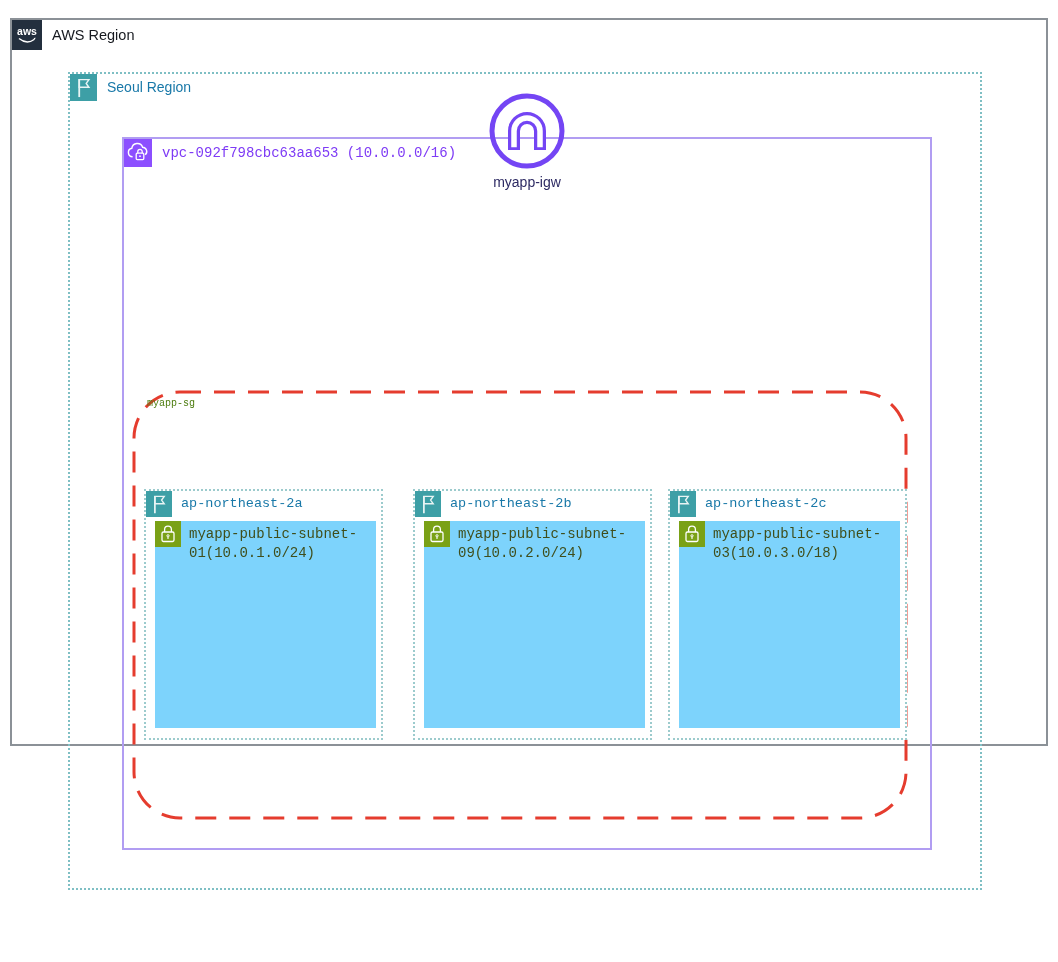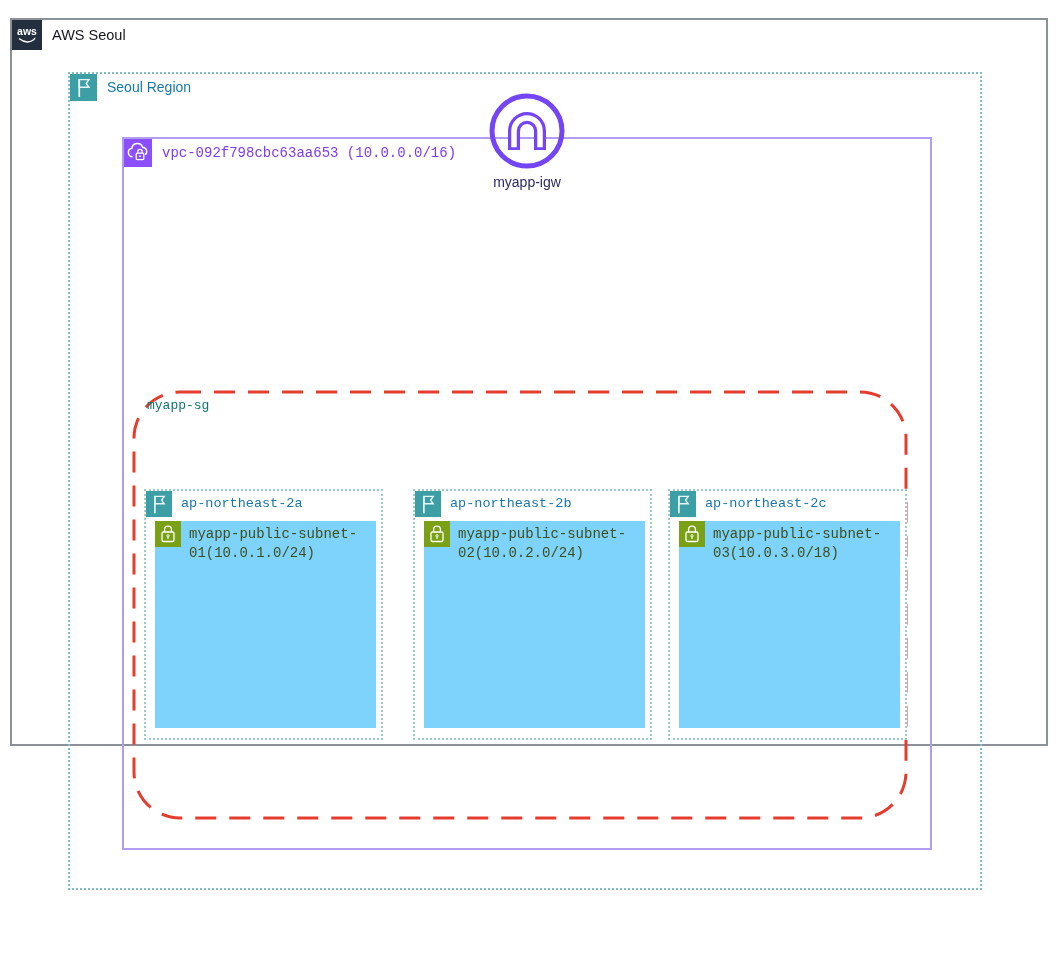--- a/index.html
+++ b/index.html
@@ -25,21 +25,21 @@
   .sq27{width:27px;height:27px;background:#3d9fa6;}
   .sq28{width:28px;height:28px;background:#8c4fff;}
   .sq26t{width:26px;height:26px;background:#3d9fa6;}
   .sq26g{width:26px;height:26px;background:#7aa116;}
 
   .lbl{white-space:nowrap;}
   .cloud-lbl{margin-left:10px;line-height:30px;font-size:14.5px;color:#16191f;}
   .region-lbl{margin-left:10px;line-height:27px;font-size:14px;color:#1878a8;}
   .vpc-lbl{margin-left:10px;line-height:28px;font-size:14px;color:#7e3bf5;}
   .az-lbl{margin-left:9px;line-height:26px;font-size:13.5px;color:#1878a8;}
-  .sg-lbl{position:absolute;left:15px;top:8px;font-size:13px;color:#0f766e;}
+  .sg-lbl{position:absolute;left:15px;top:8px;font-size:10px;color:#4d7c0f;}
   .igw-lbl{position:absolute;left:447px;top:174px;width:160px;text-align:center;
            font-size:14px;color:#2d2a63;}
   .subnet-lbl{position:absolute;left:34px;top:4px;width:182px;font-size:14px;
               line-height:19px;color:#3f4e1b;white-space:normal;}
 
   .igw-wrap{left:487px;top:91px;width:80px;height:80px;}
   svg{display:block;}
 </style>
 </head>
 <body>
@@ -48,21 +48,21 @@
 
   <div class="abs cloud-box">
     <div class="hdr">
       <span class="iconsq sq30">
         <svg width="30" height="30" viewBox="0 0 30 30">
           <text x="15" y="15" fill="#ffffff" font-size="10.5" font-weight="bold" text-anchor="middle" font-family="Liberation Sans, sans-serif">aws</text>
           <path d="M7 18.5 q 8 6.5 15.5 0.8" stroke="#ffffff" stroke-width="1.4" fill="none"></path>
           <path d="M22.5 19.6 l 1.4 -1.8 l -2.3 0.3 z" fill="#ffffff"></path>
         </svg>
       </span>
-      <span class="lbl cloud-lbl">AWS Seoul</span>
+      <span class="lbl cloud-lbl">AWS Region</span>
     </div>
 
     <div class="abs region-box">
       <div class="hdr">
         <span class="iconsq sq27">
           <svg width="27" height="27" viewBox="0 0 24 24">
             <path d="M8.2 20.5 V4.5" stroke="#e8f4f4" stroke-width="1.6" fill="none"></path>
             <path d="M8.2 5 h8.6 l-2.4 3.4 2.4 3.4 h-8.6 z" stroke="#e8f4f4" stroke-width="1.3" fill="none"></path>
           </svg>
         </span>
@@ -123,21 +123,21 @@
             </div>
             <div class="abs subnet-box">
               <span class="iconsq sq26g abs" style="left:0;top:0;">
                 <svg width="26" height="26" viewBox="0 0 26 26">
                   <rect x="7" y="11" width="12" height="9.5" rx="1.4" stroke="#ffffff" stroke-width="1.3" fill="none"></rect>
                   <path d="M9.6 11 V8.6 a3.4 3.4 0 0 1 6.8 0 V11" stroke="#ffffff" stroke-width="1.3" fill="none"></path>
                   <circle cx="13" cy="14.8" r="1.1" stroke="#ffffff" stroke-width="1" fill="none"></circle>
                   <path d="M13 15.9 v2.2" stroke="#ffffff" stroke-width="1.1"></path>
                 </svg>
               </span>
-              <span class="subnet-lbl"><span>myapp-public-subnet-</span><br><span>02(10.0.2.0/24)</span></span>
+              <span class="subnet-lbl"><span>myapp-public-subnet-</span><br><span>09(10.0.2.0/24)</span></span>
             </div>
           </div>
 
           <div class="abs az-box az-c">
             <div class="hdr">
               <span class="iconsq sq26t">
                 <svg width="26" height="26" viewBox="0 0 24 24">
                   <path d="M8.2 20.5 V4.5" stroke="#e8f4f4" stroke-width="1.6" fill="none"></path>
                   <path d="M8.2 5 h8.6 l-2.4 3.4 2.4 3.4 h-8.6 z" stroke="#e8f4f4" stroke-width="1.3" fill="none"></path>
                 </svg>

